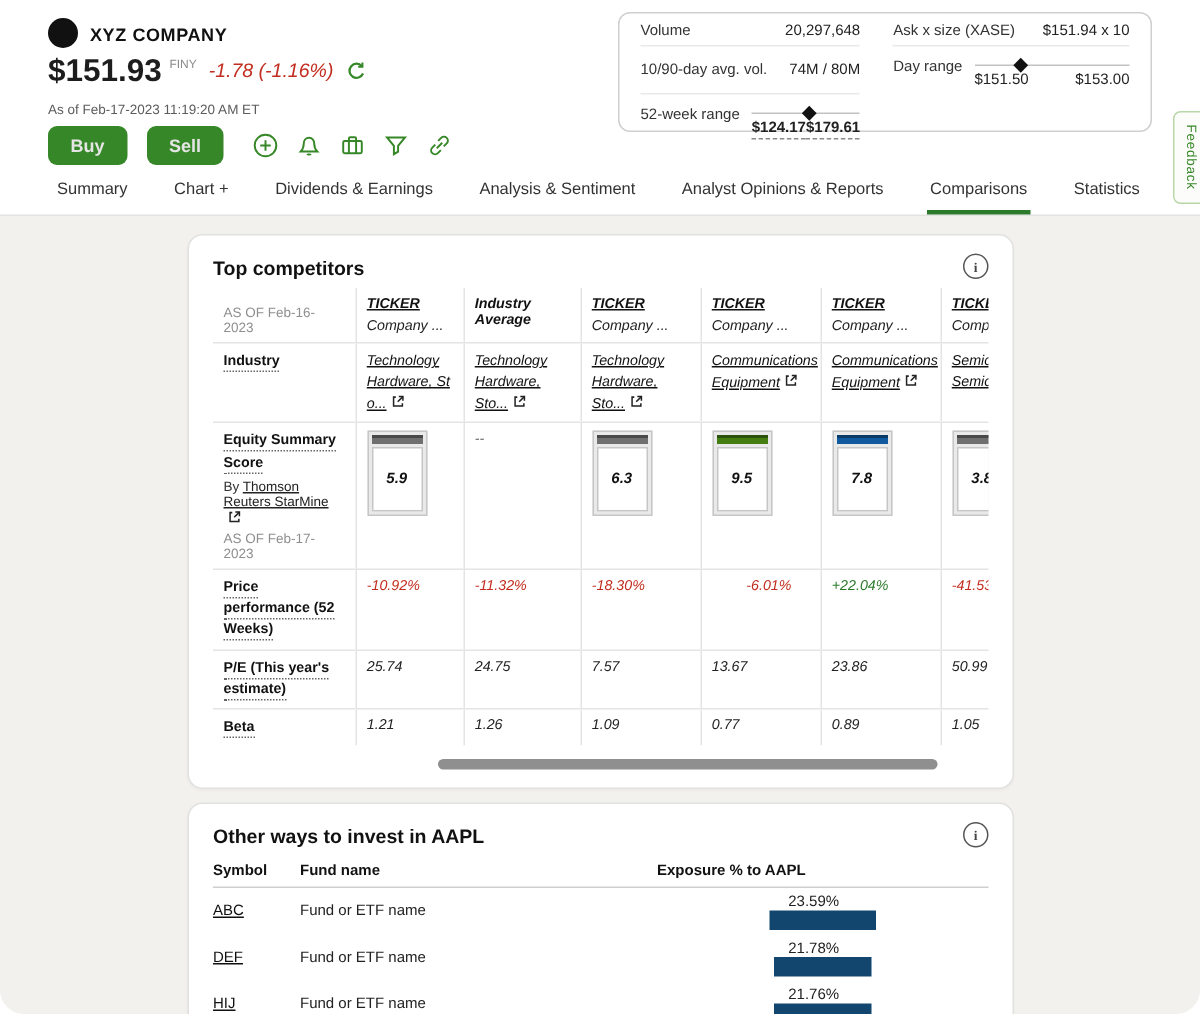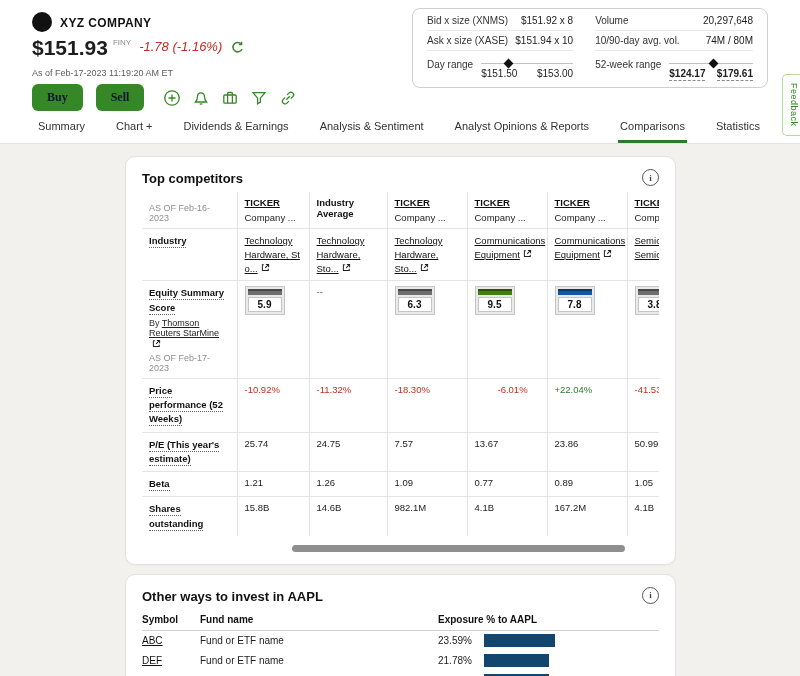--- a/index.html
+++ b/index.html
@@ -1,30 +1,30 @@
 <!DOCTYPE html>
 <html><head>
 <meta charset="utf-8">
 <style>
   html,body{margin:0;padding:0;}
   body{font-family:"Liberation Sans",sans-serif;color:#222;background:#fff;}
-  .page{position:relative;width:800px;height:676px;background:#fff;overflow:hidden;}
+  .page{position:relative;width:800px;height:676px;background:#fff;overflow:hidden;border-radius:16px;}
 
   
   .hdr{position:relative;height:143px;background:#fff;border-bottom:1px solid #e3e3e1;}
   .logo{position:absolute;left:32px;top:12px;width:20px;height:20px;border-radius:50%;background:#111;}
   .company{position:absolute;left:60px;top:16px;font-size:12px;font-weight:600;letter-spacing:.4px;color:#111;}
   .pricerow{position:absolute;left:32px;top:36px;display:flex;align-items:flex-start;gap:8px;justify-content:space-between;}
   .price{font-size:21px;font-weight:bold;color:#1d1d1d;}
   .pricetag{font-size:8px;color:#8a8a8a;margin-top:2px;margin-left:-3px;}
   .change{font-size:13px;color:#c22d1f;margin-top:3px;font-style:italic;}
   .refresh{margin-top:4px;cursor:pointer;}
   .asof{position:absolute;left:32px;top:68px;font-size:9px;color:#5c5c5c;}
   .actions{position:absolute;left:32px;top:84px;display:flex;align-items:center;gap:11px;}
-  .btn{border:none;border-radius:6px;background:#368727;color:#0f172a;font-size:12px;font-weight:bold;padding:6px 15px;cursor:pointer;font-family:Liberation Serif, serif;}
+  .btn{border:none;border-radius:6px;background:#368727;color:#e5e5e5;font-size:12px;font-weight:bold;padding:6px 15px;cursor:pointer;font-family:Liberation Sans, sans-serif;}
   .btn.sell{margin-left:2px;margin-right:8px;}
   .iconbtn{background:none;border:none;padding:0;cursor:pointer;line-height:0;}
 
   
   .quote{position:absolute;left:412px;top:8px;width:356px;height:80px;border:1px solid #cfcfcf;border-radius:8px;padding:2px 14px;display:grid;grid-template-columns:1fr 1.08fr;column-gap:22px;font-size:10px;background:#fff;box-sizing:border-box;align-content:stretch;}
   .qcell{display:flex;justify-content:space-between;align-items:center;border-bottom:1px solid #e9e9e9;padding:4px 0;}
   .qcell .ql{color:#333;}
   .qcell .qv{color:#222;}
   .qrange{display:flex;align-items:flex-start;border-bottom:none;padding-top:8px;}
   .qrange .ql{white-space:nowrap;margin-right:8px;}
@@ -48,47 +48,47 @@
   .card + .card{margin-top:9px;}
   .cardhead{display:flex;justify-content:space-between;align-items:flex-end;margin-bottom:6px;}
   .cardtitle{font-size:13px;font-weight:bold;color:#111;}
   .infoicon{width:15px;height:15px;border:1px solid #555;border-radius:50%;color:#444;font-size:9px;font-weight:bold;display:flex;align-items:center;justify-content:center;cursor:pointer;font-family:"Liberation Serif",serif;}
 
   
   .tclip{overflow:hidden;width:100%;}
   table.comp{border-collapse:collapse;table-layout:fixed;width:565px;font-size:9.5px;}
   table.comp th,table.comp td{text-align:left;vertical-align:top;padding:5px 7px;font-weight:normal;}
   table.comp tr + tr th,table.comp tr + tr td{border-top:1px solid #e4e4e4;}
-  table.comp td.datacell,table.comp th.datacell{border-left:1px solid #e4e4e4;}
+  table.comp td.datacell,table.comp th.datacell{border-left:1px solid #e4e4e4;font-style:italic;}
   .asofcell{color:#8f8f8f;font-size:9px;vertical-align:bottom !important;}
   .tickerlink{font-weight:bold;color:#111;text-decoration:underline;cursor:pointer;}
   .avghead{font-weight:bold;color:#111;}
   .companysub{margin-top:4px;color:#222;}
   .rowlabel{font-weight:bold;color:#111;display:inline;border-bottom:1px dotted #666;padding-bottom:1px;line-height:1.5;}
   .indlink{color:#111;text-decoration:underline;cursor:pointer;line-height:1.45;}
   .extic{margin-left:2px;vertical-align:-1px;}
   .byline{margin-top:3px;font-size:9px;color:#333;}
   .bylink{text-decoration:underline;color:#222;cursor:pointer;}
   .asof2{margin-top:3px;font-size:9px;color:#8f8f8f;}
   .score{width:34px;background:#e9e9e9;border:1px solid #c6c6c6;padding:2px;}
   .score .strip{height:6px;background:#6f6f6f;border-top:2px solid rgba(0,0,0,.35);box-sizing:border-box;}
-  .score .num{margin-top:2px;background:#fff;border:1px solid #c6c6c6;text-align:center;font-weight:bold;font-size:10px;padding:1px 0;color:#111;}
+  .score .num{margin-top:2px;background:#fff;border:1px solid #c6c6c6;text-align:center;font-weight:bold;font-size:10px;padding:15px 0;color:#111;}
   .dash{color:#555;}
   .num10{font-size:9.5px;color:#222;margin-left:43px;}
   .hscroll{height:7px;margin:9px 4px 2px;position:relative;}
   .hthumb{position:absolute;left:146px;width:333px;height:7px;border-radius:4px;background:#8f8f8f;cursor:pointer;}
 
   
   .fgrid{display:grid;grid-template-columns:58px 238px 1fr;align-items:center;font-size:10px;}
   .fhead{font-weight:bold;border-bottom:1px solid #cfcfcf;padding:4px 0 5px;color:#111;}
   .fhead.fexph{padding-left:0;}
   .frowcell{padding:3.5px 0;}
   .fsym{text-decoration:underline;color:#111;cursor:pointer;}
   .fname{color:#222;}
-  .fexp{display:flex;align-items:center;}
+  .fexp{display:flex;align-items:center;flex-direction:column;}
   .fval{width:46px;color:#222;}
   .fbar{height:13px;background:#12466e;}
 </style>
 </head>
 <body>
 
 <div class="page">
 
   <div class="hdr">
     <div class="logo"></div>
@@ -138,24 +138,20 @@
       <button class="iconbtn">
         <svg width="18" height="18" viewBox="0 0 18 18" fill="none" stroke="#368727" stroke-width="1.3">
           <path d="M7.2 10.8l3.6-3.6"></path>
           <path d="M6.2 8.4l-2 2a2.6 2.6 0 0 0 3.7 3.7l2-2"></path>
           <path d="M11.8 9.6l2-2a2.6 2.6 0 0 0-3.7-3.7l-2 2"></path>
         </svg>
       </button>
     </div>
 
     <div class="quote">
-      <div class="qcell">
-        <span class="ql">Bid x size (XNMS)</span>
-        <span class="qv">$151.92 x 8</span>
-      </div>
       <div class="qcell">
         <span class="ql">Volume</span>
         <span class="qv">20,297,648</span>
       </div>
       <div class="qcell">
         <span class="ql">Ask x size (XASE)</span>
         <span class="qv">$151.94 x 10</span>
       </div>
       <div class="qcell">
         <span class="ql">10/90-day avg. vol.</span>
@@ -355,29 +351,20 @@
           <tr>
             <th><span class="rowlabel">Beta</span></th>
             <td class="datacell num10">1.21</td>
             <td class="datacell num10">1.26</td>
             <td class="datacell num10">1.09</td>
             <td class="datacell num10">0.77</td>
             <td class="datacell num10">0.89</td>
             <td class="datacell num10">1.05</td>
           </tr>
 
-          <tr>
-            <th><span class="rowlabel">Shares outstanding</span></th>
-            <td class="datacell num10">15.8B</td>
-            <td class="datacell num10">14.6B</td>
-            <td class="datacell num10">982.1M</td>
-            <td class="datacell num10">4.1B</td>
-            <td class="datacell num10">167.2M</td>
-            <td class="datacell num10">4.1B</td>
-          </tr>
         </tbody>
           </table>
       </div>
       <div class="hscroll">
         <div class="hthumb"></div>
       </div>
     </div>
 
     <div class="card">
       <div class="cardhead">

